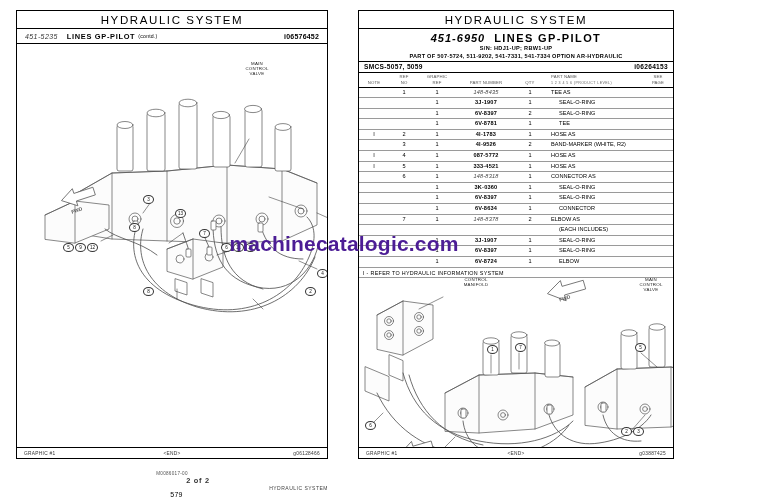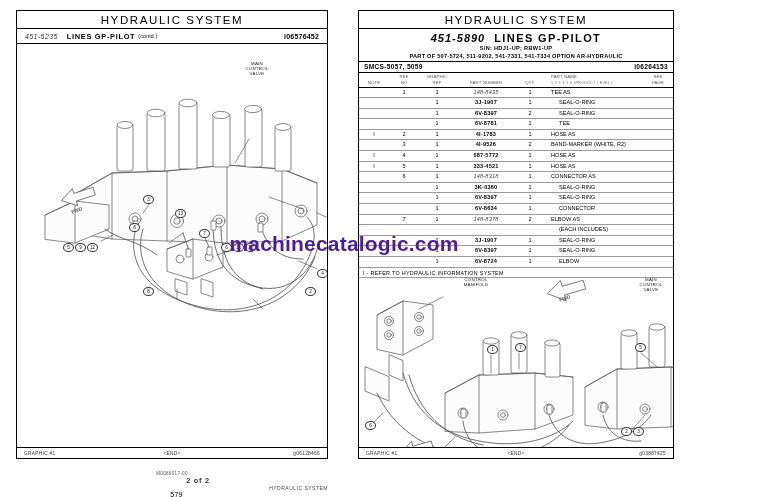--- a/index.html
+++ b/index.html
@@ -259,21 +259,21 @@
     </div>
   </div>
 
   <div class="page right">
     <div class="frame">
 
       <div class="banner">HYDRAULIC SYSTEM</div>
 
       <div class="rtitle">
         <div class="l1">
-          <span class="num">451-5890</span><span class="nm">LINES GP-PILOT</span>
+          <span class="num">451-6950</span><span class="nm">LINES GP-PILOT</span>
         </div>
         <div class="l2">S/N: HDJ1-UP; RBW1-UP</div>
         <div class="l3">PART OF 507-5724, 511-9202, 541-7331, 541-7334 OPTION AR-HYDRAULIC</div>
       </div>
 
       <div class="rsmcs">
         <span>SMCS-5057, 5059</span>
         <span class="id">i06264153</span>
       </div>
 

